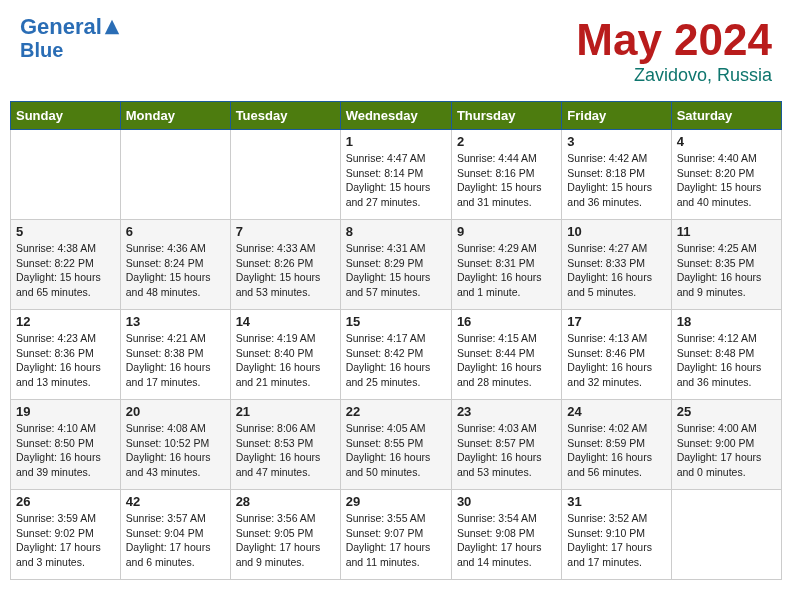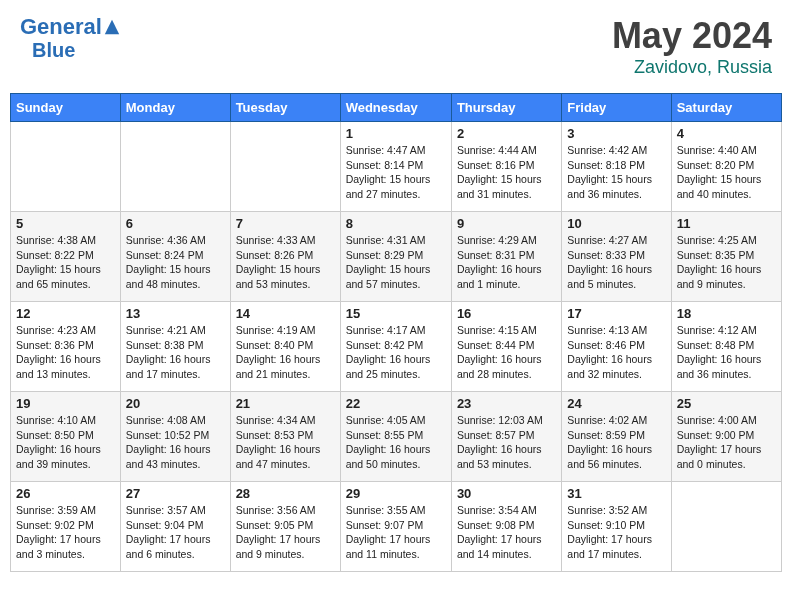--- a/index.html
+++ b/index.html
@@ -32,35 +32,35 @@
     }
     .logo-icon {
       width: 18px;
       height: 18px;
       margin-left: 1px;
     }
     .title-block {
       text-align: right;
     }
     .month-title {
-      font-size: 36px;
+      font-size: 44px;
       font-weight: bold;
-      color: #404040;
+      color: #b91c1c;
     }
     .location-title {
       font-size: 18px;
       color: #0f766e;
     }
     table {
       width: 100%;
       border-collapse: collapse;
       font-size: 11px;
     }
     thead th {
-      background: #3b82f6;
+      background: #4d7c0f;
       color: #fff;
       padding: 6px 5px;
       text-align: left;
       font-size: 13px;
       font-weight: bold;
       border: 1px solid #1a5a9a;
     }
     td {
       border: 1px solid #ccc;
       vertical-align: top;
@@ -98,21 +98,21 @@
   <div class="logo">
     <div>
       <div style="display:flex;align-items:center;">
         <span class="logo-text">
           <span>General</span>
         </span>
         <svg class="logo-icon" viewBox="0 0 20 20">
           <polygon points="2,18 10,2 18,18" fill="#2a6db5"></polygon>
         </svg>
       </div>
-      <div class="logo-text" style="color:#2a6db5;font-size:20px;margin-left:12px;">Blue</div>
+      <div class="logo-text" style="color:#2a6db5;font-size:20px;">Blue</div>
     </div>
   </div>
   <div class="title-block">
     <div class="month-title">May 2024</div>
     <div class="location-title">Zavidovo, Russia</div>
   </div>
 </div>
 
 <table>
   <thead>
@@ -313,39 +313,39 @@
           <div class="cell-content">
             <div>Sunrise: 4:08 AM</div>
             <div>Sunset: 10:52 PM</div>
             <div>Daylight: 16 hours</div>
             <div>and 43 minutes.</div>
           </div>
         </td>
         <td>
           <span class="day-num">21</span>
           <div class="cell-content">
-            <div>Sunrise: 4:34 AM</div>
+            <div>Sunrise: 8:06 AM</div>
             <div>Sunset: 8:53 PM</div>
             <div>Daylight: 16 hours</div>
             <div>and 47 minutes.</div>
           </div>
         </td>
         <td>
           <span class="day-num">22</span>
           <div class="cell-content">
             <div>Sunrise: 4:05 AM</div>
             <div>Sunset: 8:55 PM</div>
             <div>Daylight: 16 hours</div>
             <div>and 50 minutes.</div>
           </div>
         </td>
         <td>
           <span class="day-num">23</span>
           <div class="cell-content">
-            <div>Sunrise: 12:03 AM</div>
+            <div>Sunrise: 4:03 AM</div>
             <div>Sunset: 8:57 PM</div>
             <div>Daylight: 16 hours</div>
             <div>and 53 minutes.</div>
           </div>
         </td>
         <td>
           <span class="day-num">24</span>
           <div class="cell-content">
             <div>Sunrise: 4:02 AM</div>
             <div>Sunset: 8:59 PM</div>
@@ -367,21 +367,21 @@
         <td>
           <span class="day-num">26</span>
           <div class="cell-content">
             <div>Sunrise: 3:59 AM</div>
             <div>Sunset: 9:02 PM</div>
             <div>Daylight: 17 hours</div>
             <div>and 3 minutes.</div>
           </div>
         </td>
         <td>
-          <span class="day-num">27</span>
+          <span class="day-num">42</span>
           <div class="cell-content">
             <div>Sunrise: 3:57 AM</div>
             <div>Sunset: 9:04 PM</div>
             <div>Daylight: 17 hours</div>
             <div>and 6 minutes.</div>
           </div>
         </td>
         <td>
           <span class="day-num">28</span>
           <div class="cell-content">

